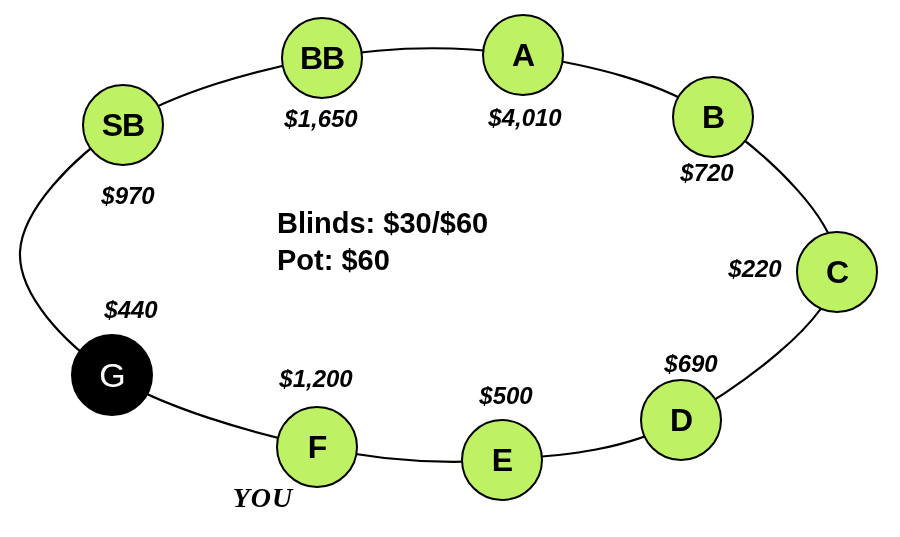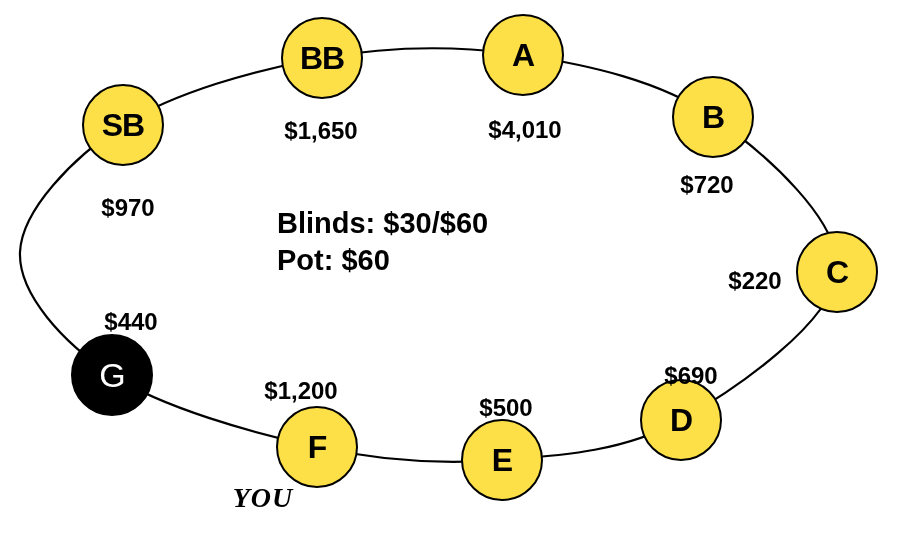--- a/index.html
+++ b/index.html
@@ -27,42 +27,42 @@
     stroke: #000000;
     stroke-width: 2.2;
   }
   .seat {
     position: absolute;
     width: 82px;
     height: 82px;
     box-sizing: border-box;
     border: 2.5px solid #000000;
     border-radius: 50%;
-    background: #fde047;
+    background: #bef264;
     display: flex;
     align-items: center;
     justify-content: center;
   }
   .seat-letter {
     font-size: 32px;
     font-weight: bold;
     color: #000000;
     letter-spacing: -1px;
   }
   .seat--filled { background: #000000; }
   .seat--filled .seat-letter { color: #ffffff; font-weight: normal; font-size: 34px; }
 
   .stack {
     position: absolute;
     transform: translate(-50%, -50%);
     font-size: 24px;
+    font-style: italic;
     font-weight: bold;
     color: #000000;
     white-space: nowrap;
-    margin-top: 12px;
   }
 
   
   .seat-sb { left: 82px;  top: 84px;  }
   .seat-bb { left: 281px; top: 17px;  }
   .seat-a  { left: 482px; top: 14px;  }
   .seat-b  { left: 672px; top: 76px;  }
   .seat-c  { left: 796px; top: 231px; }
   .seat-d  { left: 640px; top: 379px; }
   .seat-e  { left: 461px; top: 419px; }
@@ -70,21 +70,21 @@
   .seat-g  { left: 71px;  top: 334px; }
 
   
   .stack-sb { left: 128px; top: 196px; }
   .stack-bb { left: 321px; top: 119px; }
   .stack-a  { left: 525px; top: 118px; }
   .stack-b  { left: 707px; top: 173px; }
   .stack-c  { left: 755px; top: 269px; }
   .stack-d  { left: 691px; top: 364px; }
   .stack-e  { left: 506px; top: 396px; }
-  .stack-f  { left: 301px; top: 379px; }
+  .stack-f  { left: 316px; top: 379px; }
   .stack-g  { left: 131px; top: 310px; }
 
   .center-info {
     position: absolute;
     left: 277px;
     top: 205px;
     font-size: 29px;
     line-height: 37px;
     font-weight: bold;
     color: #000000;

